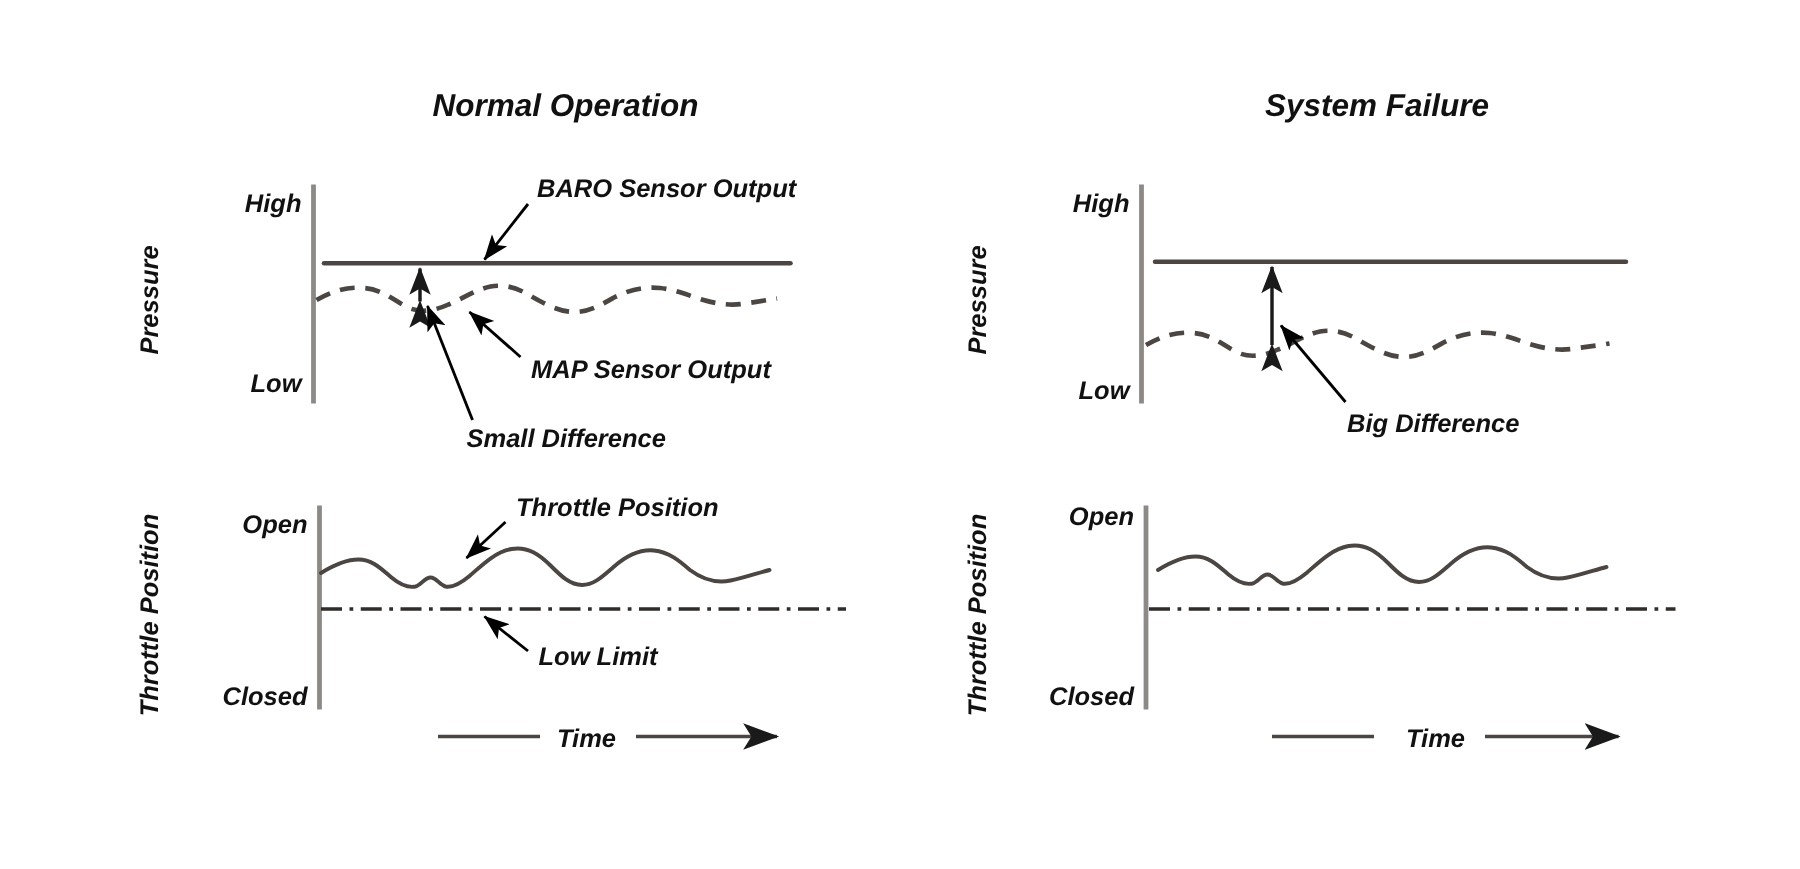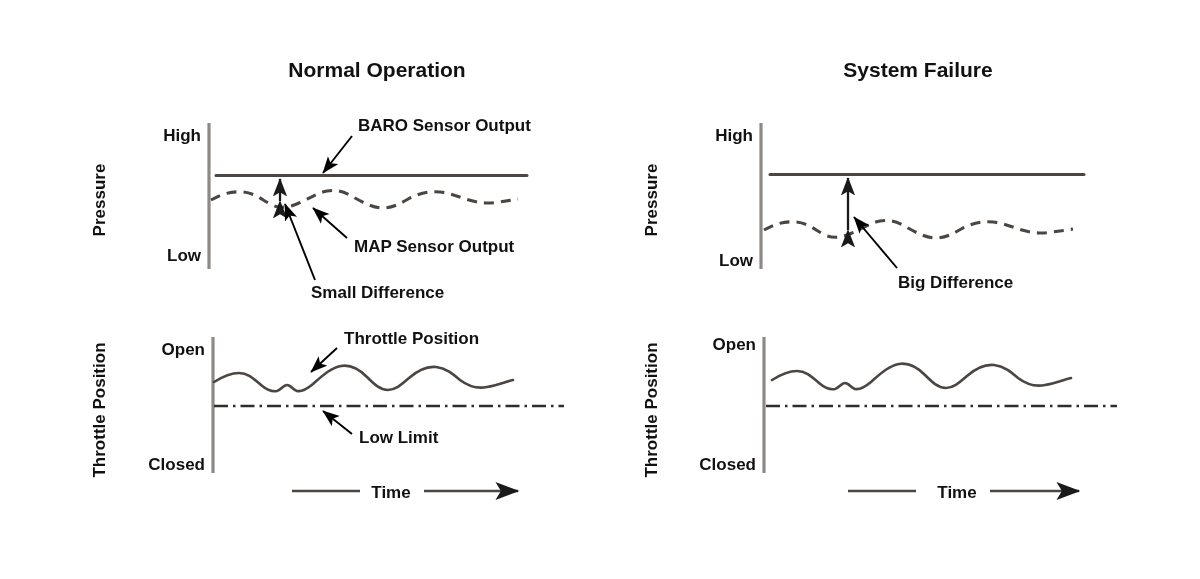--- a/index.html
+++ b/index.html
@@ -12,20 +12,21 @@
     height: 579px;
     position: relative;
     font-family: "Liberation Sans", sans-serif;
     overflow: hidden;
   }
   .stage {
     position: absolute;
     left: 0; top: 0;
     width: 1200px;
     height: 477px;
+    font-style: italic;
   }
   svg.diagram {
     position: absolute;
     left: 0; top: 0;
     width: 1200px;
     height: 579px;
     display: block;
   }
   .panel-title {
     font-size: 21px;

